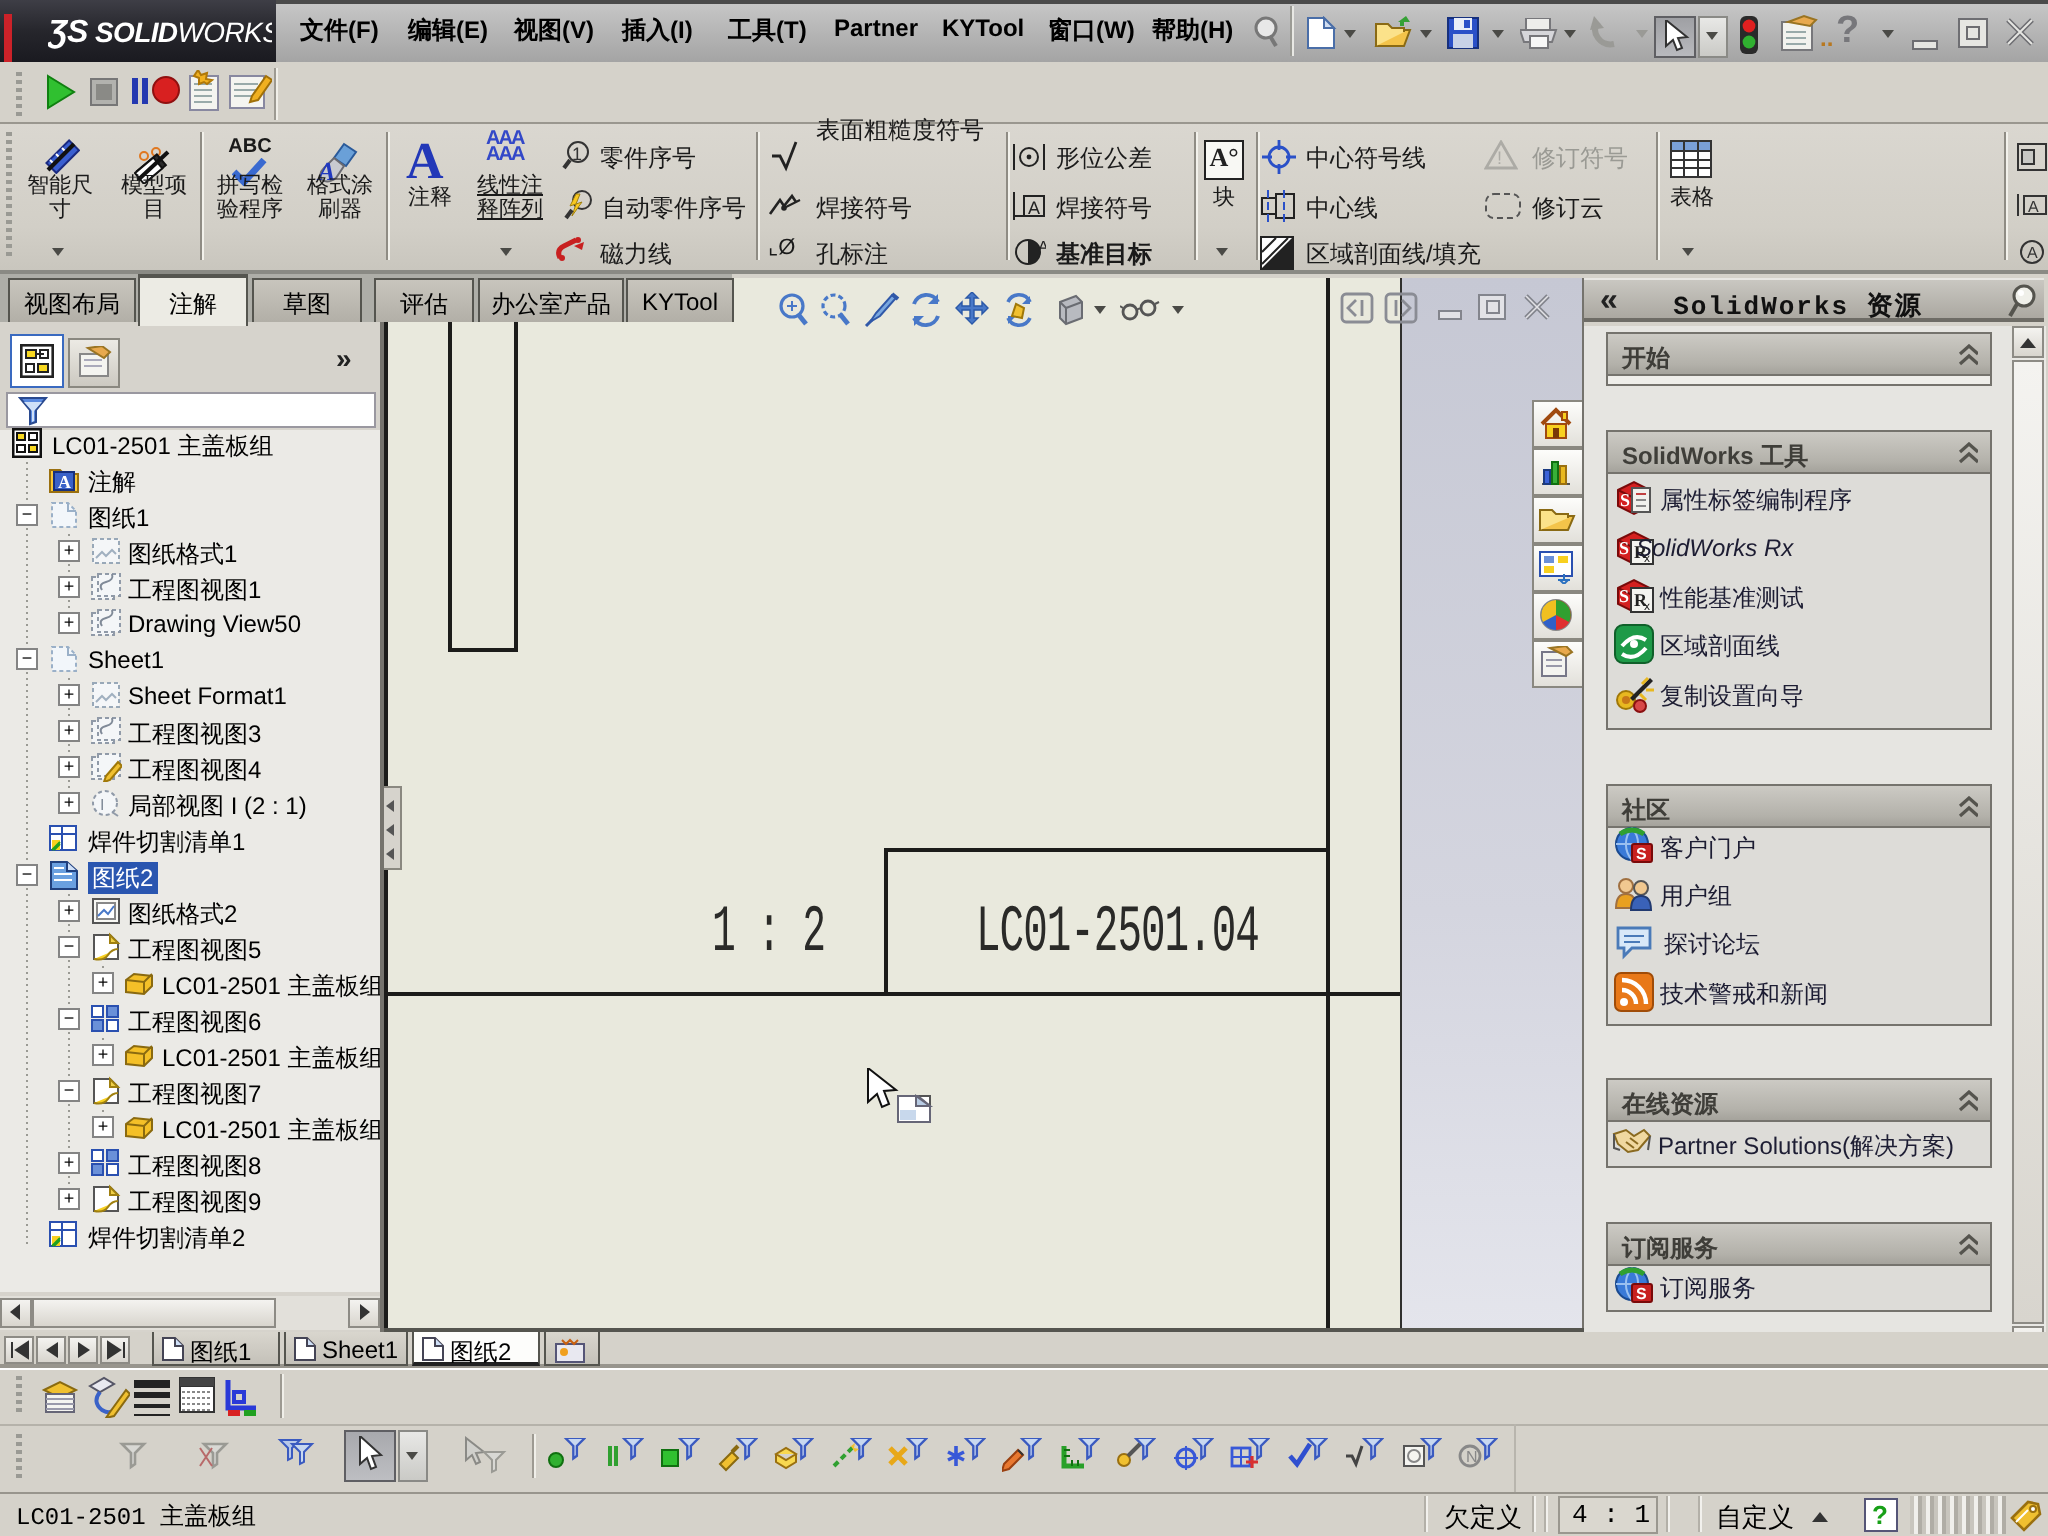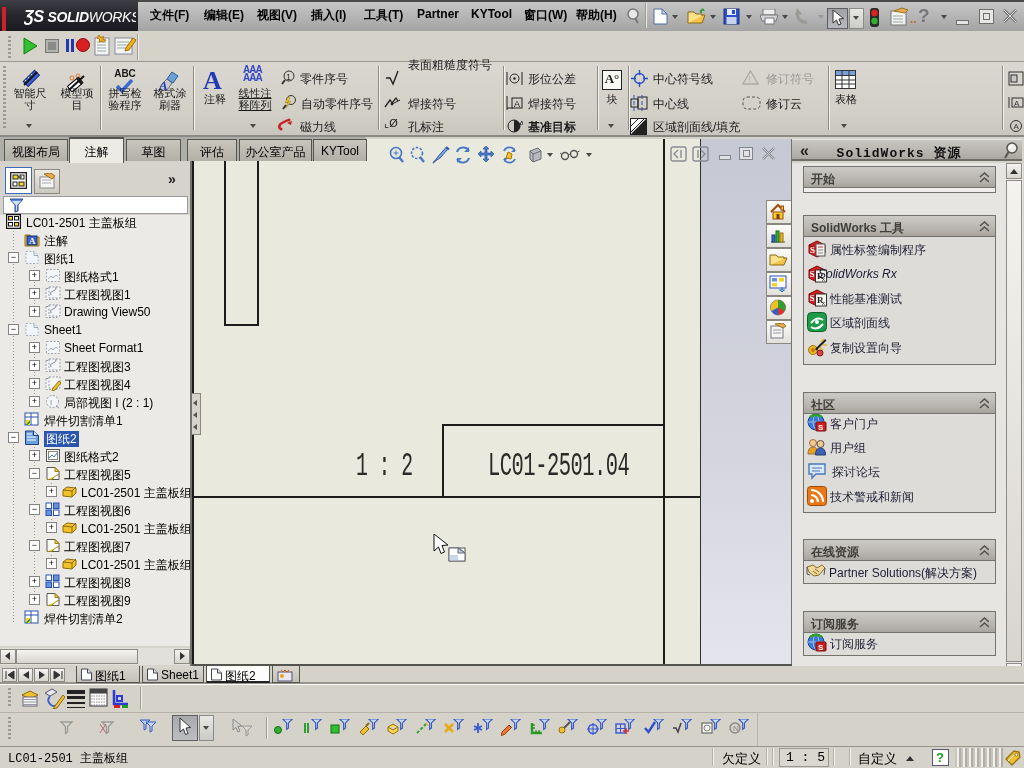--- a/index.html
+++ b/index.html
@@ -1021,21 +1021,21 @@
         <circle cx="6" cy="9" r="5" fill="none" stroke="#888" stroke-width="1.4"></circle>
         <text x="4" y="12" font-size="8" fill="#888">N</text>
       </svg>
   <div class="abs" style="top:712px;left:757px;width:1px;height:34px;background:#b8b5ad;"></div>
   <div class="abs" style="top:750px;left:8px;font-size:12px;font-family:'Liberation Mono';">LC01-2501 主盖板组</div>
   <div class="abs sdiv" style="top:748px;left:712px;"></div>
   <div class="abs" style="top:750px;left:722px;font-size:13px;">欠定义</div>
   <div class="abs sdiv" style="top:748px;left:766px;"></div>
   <div class="abs sdiv" style="top:748px;left:772px;"></div>
   <div class="abs" style="top:748px;left:779px;width:50px;height:19px;border:1px solid #9a978f;background:#DAD7CF;"></div>
-  <div class="abs" style="top:750px;left:786px;font-size:13px;font-family:'Liberation Mono';">1 : 5</div>
+  <div class="abs" style="top:750px;left:786px;font-size:13px;font-family:'Liberation Mono';">4 : 1</div>
   <div class="abs sdiv" style="top:748px;left:833px;"></div>
   <div class="abs sdiv" style="top:748px;left:849px;"></div>
   <div class="abs" style="top:750px;left:858px;font-size:13px;">自定义</div>
   <div class="abs" style="top:756px;left:906px;width:0;height:0;border-left:4px solid transparent;border-right:4px solid transparent;border-bottom:5px solid #333;"></div>
   <div class="abs" style="top:749px;left:932px;width:17px;height:17px;background:#fff;border:1px solid #557;"></div>
   <div class="abs" style="top:750px;left:936px;font-size:13px;font-weight:bold;color:#18a018;">?</div>
   <div class="abs" style="top:748px;left:955px;width:48px;height:19px;background:repeating-linear-gradient(90deg,#c8c5bd 0 2px,#f0efeb 2px 4px,#b0ada5 4px 6px);"></div>
   <svg class="abs" style="top:749px;left:1003px;" width="19" height="18">
         <path d="M3 10 L11 2 l5 1 1 5 -8 8 z" fill="#f0c030" stroke="#9a7010" stroke-width="1.3"></path>
         <circle cx="13.5" cy="5.5" r="1.5" fill="#fff" stroke="#9a7010"></circle>

